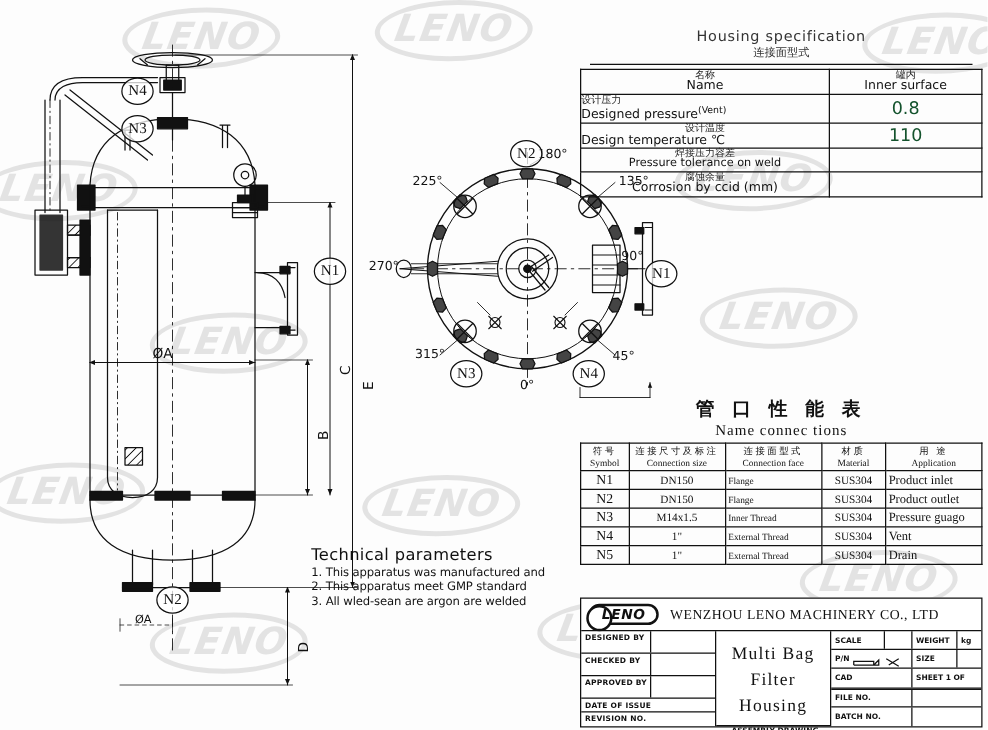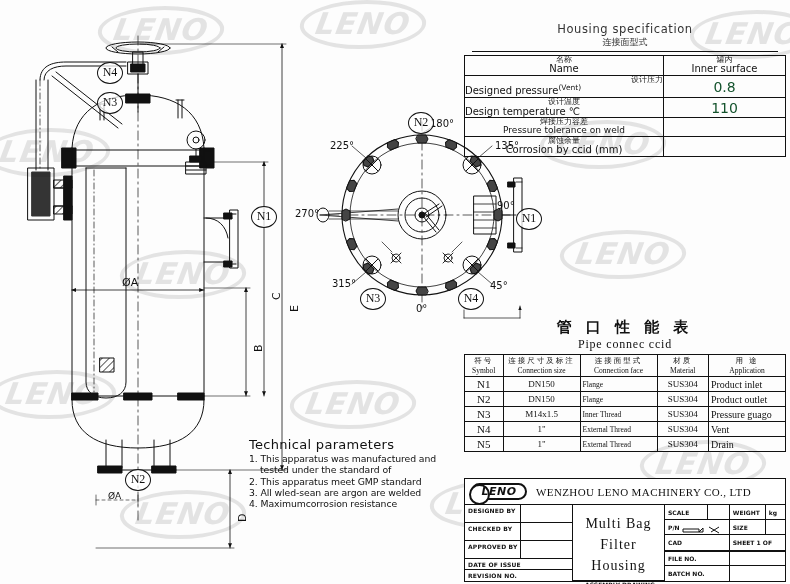--- a/index.html
+++ b/index.html
@@ -411,21 +411,21 @@
           <span class="zh">名称</span>
           <span class="en">Name</span>
         </td>
         <td class="cell2">
           <span class="zh">罐内</span>
           <span class="en">Inner surface</span>
         </td>
       </tr>
       <tr>
         <td class="cell2 lbl-left">
-          <span class="zh" style="text-align:right">设计压力</span>
+          <span class="zh" style="text-align:left">设计压力</span>
           <span class="en"><span>Designed pressure</span><span class="unit">(Vent)</span></span>
         </td>
         <td class="val">0.8</td>
       </tr>
       <tr>
         <td class="cell2 lbl-left">
           <span class="zh" style="text-align:center">设计温度</span>
           <span class="en"><span>Design temperature</span> <span>℃</span></span>
         </td>
         <td class="val">110</td>
@@ -444,21 +444,21 @@
         </td>
         <td class="val"></td>
       </tr>
     </tbody>
       </table>
   </div>
 
   <div id="pipe-wrap">
     <div id="pipe-title">
       <div class="zh">管 口 性 能 表</div>
-      <div class="en">Pipe connec ccid</div>
+      <div class="en">Name connec tions</div>
     </div>
     <table class="pipe">
       <colgroup>
         <col style="width:12%">
           <col style="width:24%">
           <col style="width:24%">
           <col style="width:16%">
           <col style="width:24%">
       </colgroup>
       <tbody>
@@ -521,30 +521,26 @@
       </tr>
     </tbody>
       </table>
   </div>
 
   <div id="tech">
     <div class="head">Technical parameters</div>
     <ol>
       <li>
         <span>1.</span> <span>This apparatus was manufactured and</span>
-        <span class="ind">tested under the standard of</span>
       </li>
       <li>
         <span>2.</span> <span>This apparatus meet GMP standard</span>
       </li>
       <li>
         <span>3.</span> <span>All wled-sean are argon are welded</span>
-      </li>
-      <li>
-        <span>4.</span> <span>Maximumcorrosion resistance</span>
       </li>
     </ol>
   </div>
 
   <div id="title-block">
     <div id="tb-head">
       <span class="leno-logo">
           <span>LENO</span>
         </span>
       <span id="tb-company">WENZHOU LENO MACHINERY CO., LTD</span>

